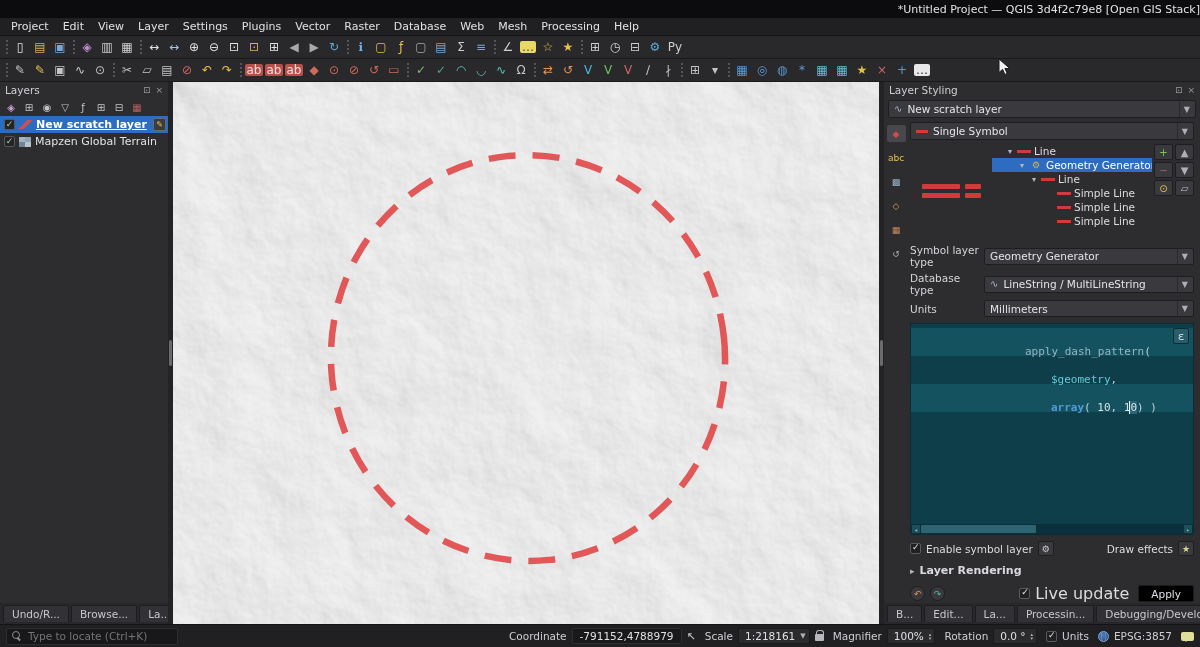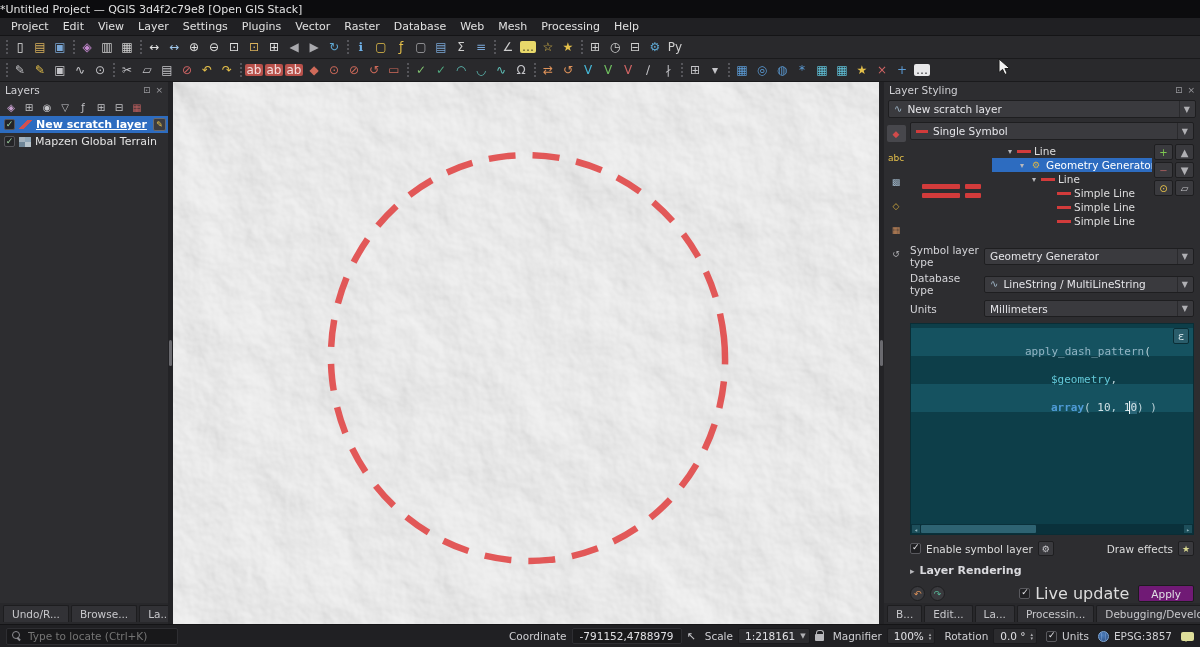--- a/index.html
+++ b/index.html
@@ -2,21 +2,21 @@
 <html><head>
 <meta charset="utf-8">
 <style>
   * { box-sizing: border-box; }
   html,body { margin:0; padding:0; background:#111; }
   body { font-family:"DejaVu Sans","Liberation Sans",sans-serif; }
   #app { position:relative; width:1200px; height:647px; background:#232326; color:#dcdcdc;
          font-size:11px; overflow:hidden; user-select:none; }
 
   
-  .titlebar { height:18px; background:#0c0c0e; display:flex; align-items:center; justify-content:flex-start;
+  .titlebar { height:18px; background:#0c0c0e; display:flex; align-items:center; justify-content:flex-end;
               font-size:11px; color:#e2e2e2; }
   .menubar { height:18px; background:#202023; border-bottom:1px solid #141416; display:flex;
              align-items:center; padding-left:4px; }
   .menu-item { padding:1px 7px; color:#e0e0e0; border-radius:2px; }
 
   
   .toolbar { height:23px; background:#29292c; border-bottom:1px solid #1a1a1c; display:flex;
              align-items:center; padding:0 3px; overflow:hidden; }
   .tb-item { width:20px; height:19px; display:flex; align-items:center; justify-content:center;
              border-radius:2px; flex:0 0 auto; }
@@ -138,21 +138,21 @@
               display:flex; align-items:center; justify-content:center; font-size:9px; color:#c8c8cc; }
   .cbx { width:11px; height:11px; border:1px solid #59595e; background:#202023; border-radius:2px;
          position:relative; flex:0 0 auto; }
   .cbx.checked::after { content:"✓"; position:absolute; top:-2px; left:1px; font-size:9px; color:#e8e8ec; }
   .lr-row { display:flex; align-items:center; gap:5px; margin-top:8px; font-weight:bold; font-size:11px;
             color:#dadade; flex:0 0 auto; }
   .lr-arrow { font-size:9px; color:#b8b8bc; }
   .act-row { display:flex; align-items:center; gap:5px; margin-top:7px; flex:0 0 auto; }
   .round-btn { width:15px; height:15px; border-radius:8px; background:#3a3a3e; border:1px solid #1e1e20;
                display:flex; align-items:center; justify-content:center; font-size:9px; }
-  .apply-btn { margin-left:4px; padding:1px 12px; height:17px; background:#701a75; border:1px solid #1c1c1e;
+  .apply-btn { margin-left:4px; padding:1px 12px; height:17px; background:#000000; border:1px solid #1c1c1e;
                border-radius:2px; color:#e0e0e4; font-size:10.5px; font-family:inherit; }
 
   
   .statusbar { height:23px; background:#202023; border-top:1px solid #141416; display:flex;
                align-items:center; padding:0 6px; gap:9px; font-size:10.5px; color:#cfcfd3; }
   .locate { width:172px; height:17px; background:#18181a; border:1px solid #2e2e32; border-radius:2px;
             display:flex; align-items:center; gap:4px; padding:0 5px; flex:0 0 auto; }
   .locate input { flex:1; background:transparent; border:none; outline:none; color:#9a9a9f;
                   font-size:10.5px; font-family:inherit; min-width:0; }
   .i-mag { width:10px; height:10px; position:relative; flex:0 0 auto; }

